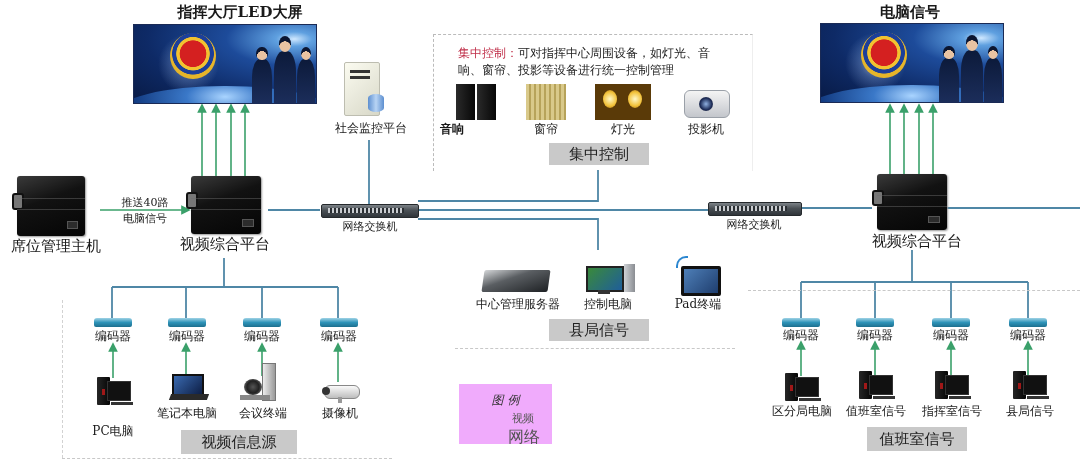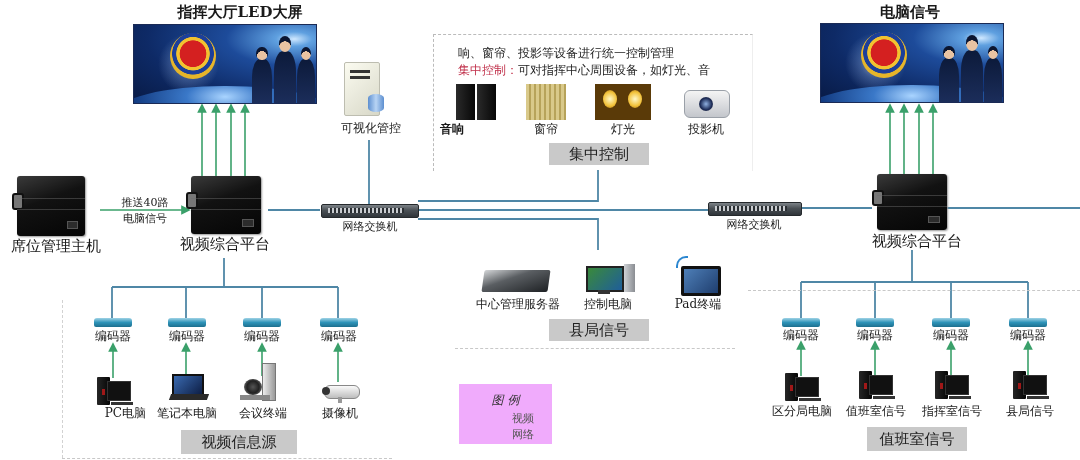--- a/index.html
+++ b/index.html
@@ -145,30 +145,30 @@
     <div class="bands"></div>
   </div>
 <div class="lbl lbl-lg" style="left:862px;top:232px;width:110px;">视频综合平台</div>
 
 <div class="abs" style="left:340px;top:56px;width:48px;height:60px;">
   <div style="position:absolute;left:4px;top:6px;width:34px;height:52px;background:linear-gradient(135deg,#fbfbf0,#d8d8c8);border:1px solid #bdbdb0;border-radius:2px;"></div>
   <div style="position:absolute;left:10px;top:14px;width:20px;height:3px;background:#333;"></div>
   <div style="position:absolute;left:10px;top:20px;width:20px;height:3px;background:#333;"></div>
   <div style="position:absolute;left:28px;top:38px;width:16px;height:18px;border-radius:8px/4px;background:linear-gradient(90deg,#5d8fd0,#b8d4f4,#5d8fd0);"></div>
 </div>
-<div class="lbl" style="left:326px;top:120px;width:90px;">可视化管控</div>
+<div class="lbl" style="left:326px;top:120px;width:90px;">社会监控平台</div>
 
 <div class="switch" style="left:321px;top:204px;width:96px;"></div>
 <div class="lbl" style="left:330px;top:219px;width:80px;font-size:11px;">网络交换机</div>
 <div class="switch" style="left:708px;top:202px;width:92px;"></div>
 <div class="lbl" style="left:714px;top:217px;width:80px;font-size:11px;">网络交换机</div>
 
 <div class="desc" style="left:458px;top:45px;width:280px;">
+  <div><span class="hl">集中控制：</span><span>可对指挥中心周围设备，如灯光、音</span></div>
   <div>响、窗帘、投影等设备进行统一控制管理</div>
-  <div><span class="hl">集中控制：</span><span>可对指挥中心周围设备，如灯光、音</span></div>
 </div>
 <div class="abs" style="left:456px;top:84px;width:40px;height:36px;">
   <div style="position:absolute;left:0;top:0;width:19px;height:36px;background:linear-gradient(90deg,#2a2a2a,#070707);"></div>
   <div style="position:absolute;left:21px;top:0;width:19px;height:36px;background:linear-gradient(90deg,#2a2a2a,#070707);"></div>
 </div>
 <div class="lbl" style="left:428px;top:121px;width:48px;font-weight:bold;">音响</div>
 <div class="abs" style="left:526px;top:84px;width:40px;height:36px;background:repeating-linear-gradient(90deg,#d9c98a 0 3px,#b7a35a 3px 5px);"></div>
 <div class="lbl" style="left:522px;top:121px;width:48px;">窗帘</div>
 <div class="abs" style="left:595px;top:84px;width:56px;height:36px;background:#5a3a08;">
   <div style="position:absolute;left:8px;top:6px;width:14px;height:18px;border-radius:50%;background:radial-gradient(circle,#fff8c8,#f2c23a 60%,#a66e10);"></div>
@@ -191,21 +191,21 @@
 <div class="lbl" style="left:578px;top:296px;width:60px;">控制电脑</div>
 <div class="abs" style="left:676px;top:256px;width:10px;height:10px;border-radius:10px 0 0 0;border-top:2px solid #2a86d0;border-left:2px solid #2a86d0;"></div>
 <div class="abs" style="left:681px;top:266px;width:34px;height:24px;border:3px solid #111;border-radius:2px;background:linear-gradient(135deg,#4e7fb8,#1f3e6e);"></div>
 <div class="lbl" style="left:668px;top:296px;width:60px;">Pad终端</div>
 <div class="gray-box" style="left:549px;top:319px;width:100px;height:22px;line-height:22px;">县局信号</div>
 
 <div class="legend" style="left:459px;top:384px;width:93px;height:60px;">
   <div class="t">图  例</div>
 </div>
 <div class="lbl" style="left:508px;top:411px;width:30px;font-size:11px;color:#555;">视频</div>
-<div class="lbl" style="left:508px;top:427px;width:30px;font-size:11px;color:#555;">网络</div>
+<div class="lbl" style="left:508px;top:427px;width:30px;font-size:16px;color:#555;">网络</div>
 
 <div class="encoder" style="left:94px;top:318px;"></div>
 <div class="encoder" style="left:168px;top:318px;"></div>
 <div class="encoder" style="left:243px;top:318px;"></div>
 <div class="encoder" style="left:320px;top:318px;"></div>
 <div class="lbl" style="left:88px;top:328px;width:50px;">编码器</div>
 <div class="lbl" style="left:162px;top:328px;width:50px;">编码器</div>
 <div class="lbl" style="left:237px;top:328px;width:50px;">编码器</div>
 <div class="lbl" style="left:314px;top:328px;width:50px;">编码器</div>
 
@@ -221,21 +221,21 @@
 <div class="abs" style="left:240px;top:363px;width:40px;height:38px;">
   <div style="position:absolute;left:22px;top:0;width:12px;height:36px;background:linear-gradient(90deg,#ededed,#9a9a9a);border:1px solid #777;"></div>
   <div style="position:absolute;left:4px;top:16px;width:18px;height:16px;border-radius:50%;background:radial-gradient(circle,#555,#222 50%,#999);"></div>
   <div style="position:absolute;left:0;top:32px;width:30px;height:5px;background:#888;"></div>
 </div>
 <div class="abs" style="left:320px;top:382px;width:42px;height:22px;">
   <div style="position:absolute;left:4px;top:3px;width:34px;height:12px;border-radius:6px;background:linear-gradient(#fafafa,#bdbdbd);border:1px solid #888;"></div>
   <div style="position:absolute;left:2px;top:5px;width:8px;height:8px;border-radius:50%;background:#333;"></div>
   <div style="position:absolute;left:18px;top:15px;width:4px;height:6px;background:#999;"></div>
 </div>
-<div class="lbl" style="left:80px;top:405px;width:66px;text-align:right;">PC电脑</div>
+<div class="lbl" style="left:80px;top:423px;width:66px;">PC电脑</div>
 <div class="lbl" style="left:152px;top:405px;width:70px;">笔记本电脑</div>
 <div class="lbl" style="left:230px;top:405px;width:66px;">会议终端</div>
 <div class="lbl" style="left:307px;top:405px;width:66px;">摄像机</div>
 <div class="gray-box" style="left:181px;top:430px;width:116px;height:24px;line-height:24px;">视频信息源</div>
 
 <div class="encoder" style="left:782px;top:318px;"></div>
 <div class="encoder" style="left:856px;top:318px;"></div>
 <div class="encoder" style="left:932px;top:318px;"></div>
 <div class="encoder" style="left:1009px;top:318px;"></div>
 <div class="lbl" style="left:776px;top:327px;width:50px;">编码器</div>

